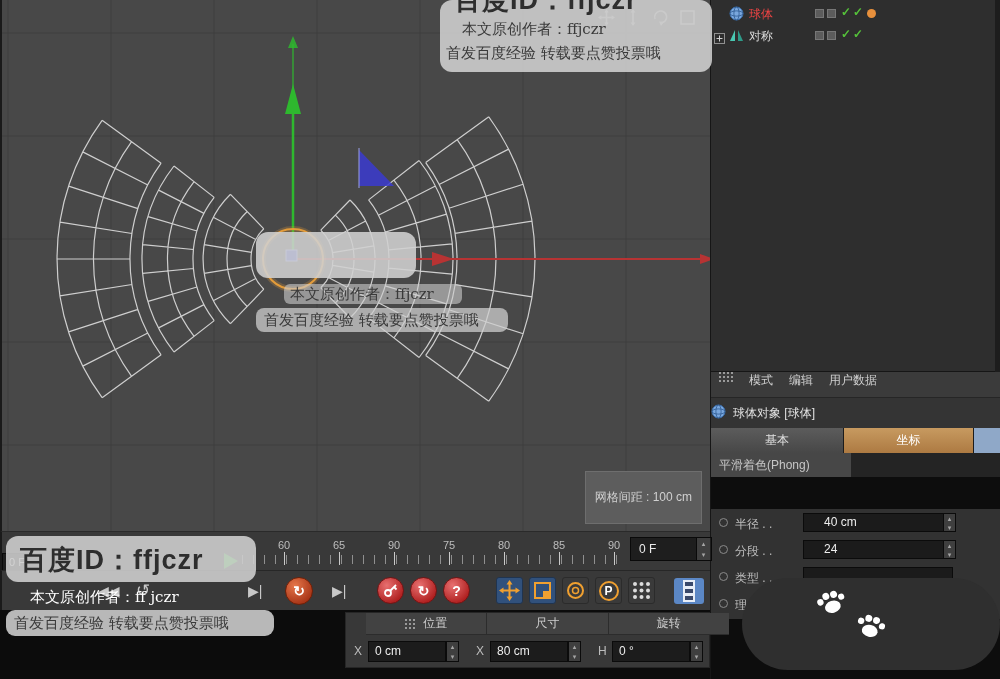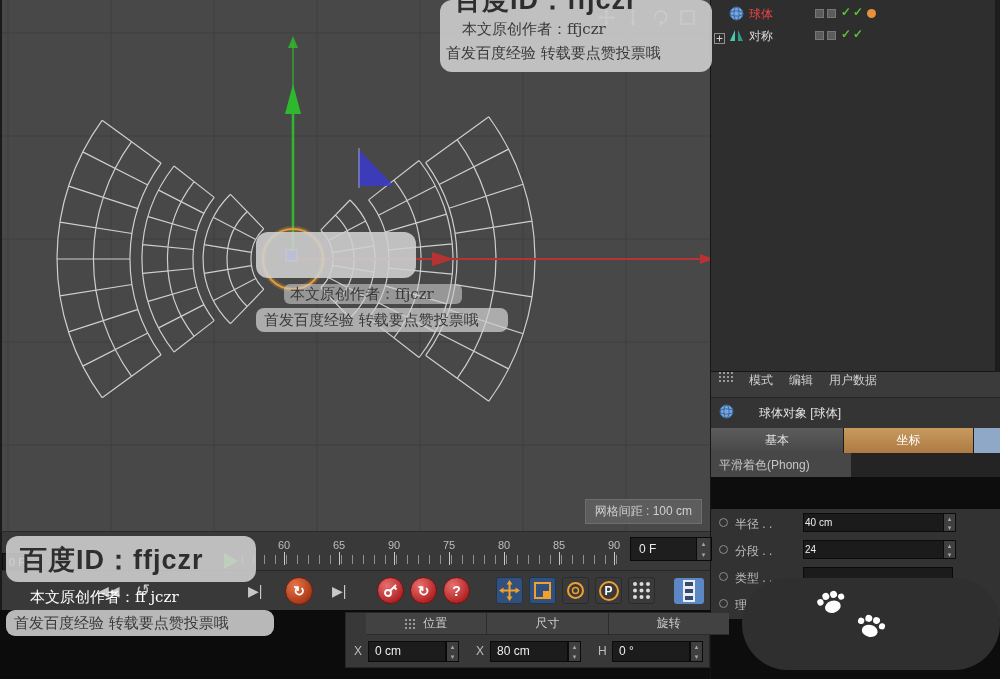--- a/index.html
+++ b/index.html
@@ -3,53 +3,53 @@
 <meta charset="utf-8">
 <style>
   *{box-sizing:border-box;margin:0;padding:0}
   html,body{background:#000;}
   #app{position:relative;width:1000px;height:679px;background:#0d0d0d;overflow:hidden;
        font-family:"Liberation Sans",sans-serif;color:#ccc;}
 
   
   #viewport{position:absolute;left:0;top:0;width:710px;height:531px;background:#484848;overflow:hidden;border-left:2px solid #1a1a1a;}
   #vp{position:absolute;left:0;top:0;}
-  #grid-label{position:absolute;right:8px;bottom:7px;padding:3px 9px;font-size:12px;color:#d0d0d0;
+  #grid-label{position:absolute;right:8px;bottom:7px;padding:17px 9px;font-size:12px;color:#d0d0d0;
               background:rgba(95,95,95,.92);border:1px solid #6e6e6e;}
   #nav-icons{position:absolute;right:14px;top:8px;display:flex;gap:9px;opacity:.9;}
   .nav-ic{width:18px;height:18px;display:flex;align-items:center;justify-content:center;}
 
   
   #om{position:absolute;left:710px;top:0;width:290px;height:372px;background:#2e2e2e;border-left:1px solid #161616;border-bottom:1px solid #161616;}
   .om-row{position:absolute;left:0;width:100%;height:20px;}
   .om-ic{position:absolute;top:2px;}
   .om-label{position:absolute;top:2px;font-size:12px;}
   .om-sq{position:absolute;top:5px;width:9px;height:9px;background:#5c5c5c;border:1px solid #777;}
   .om-chk{position:absolute;top:1px;font-size:12px;color:#55c23a;font-weight:bold;}
   #om-dot{position:absolute;left:156px;top:5px;width:9px;height:9px;border-radius:50%;background:#e8903c;}
   #om-scroll{position:absolute;right:0;top:0;width:5px;height:372px;background:#1d1d1d;}
   .expander{position:absolute;left:3px;top:4px;}
 
   
   #attr{position:absolute;left:710px;top:372px;width:290px;height:307px;background:#0d0d0d;border-left:1px solid #161616;}
   #attr-menubar{position:absolute;left:0;top:0;width:100%;height:26px;background:#3b3b3b;border-bottom:1px solid #262626;display:flex;gap:16px;padding-left:8px;font-size:12px;color:#cfcfcf;}
-  #attr-title{position:absolute;left:0;top:26px;width:100%;height:30px;background:#343434;display:flex;align-items:center;gap:25px;padding-left:8px;font-size:12px;color:#e2e2e2;}
+  #attr-title{position:absolute;left:0;top:26px;width:100%;height:30px;background:#343434;display:flex;align-items:center;gap:7px;padding-left:0;font-size:12px;color:#e2e2e2;}
   #attr-tabs{position:absolute;left:0;top:56px;width:100%;height:25px;display:flex;gap:1px;background:#1c1c1c;}
   .tab{height:100%;display:flex;align-items:center;justify-content:center;font-size:12px;}
   #tab-basic{width:132px;background:linear-gradient(#5c5c5c,#474747);color:#e0e0e0;}
   #tab-coord{width:129px;background:linear-gradient(#c79a60,#ad7a42);color:#fff;}
   #tab-blue{flex:1;background:#8fa8c8;}
   #attr-shading{position:absolute;left:0;top:81px;width:100%;height:24px;background:#242424;}
   #attr-shading .cell{position:absolute;left:0;top:0;width:140px;height:24px;background:#474747;display:flex;align-items:center;padding-left:8px;font-size:12px;color:#c6c6c6;}
   #attr-section{position:absolute;left:0;top:113px;width:100%;height:24px;background:#3b3b3b;display:flex;align-items:center;padding-left:8px;font-size:12px;color:#e0e0e0;}
   #attr-rows{position:absolute;left:0;top:137px;width:100%;height:110px;background:#323232;}
   .arow{position:absolute;left:0;width:100%;height:27px;}
   .adot{position:absolute;left:8px;top:9px;width:9px;height:9px;border:1px solid #8a8a8a;border-radius:50%;}
   .albl{position:absolute;left:24px;top:7px;font-size:12px;color:#bdbdbd;white-space:nowrap;}
-  .ainput{position:absolute;left:92px;top:4px;width:150px;height:19px;background:#1b1b1b;border:1px solid #0b0b0b;color:#ededed;font-size:10px;line-height:17px;padding-left:1px;}
+  .ainput{position:absolute;left:92px;top:4px;width:150px;height:19px;background:#1b1b1b;border:1px solid #0b0b0b;color:#ededed;font-size:12px;line-height:17px;padding-left:20px;}
   .astep{position:absolute;left:232px;top:4px;width:13px;height:19px;background:#3f3f3f;border:1px solid #0b0b0b;font-size:7px;color:#a5a5a5;text-align:center;line-height:9px;}
 
   
   #timeline{position:absolute;left:0;top:531px;width:710px;height:39px;background:#393939;border-top:1px solid #2a2a2a;border-left:2px solid #1a1a1a;}
   .tick-num{position:absolute;top:7px;transform:translateX(-50%);font-size:11px;color:#bdbdbd;}
   #minor-ticks{position:absolute;left:240px;top:23px;width:382px;height:9px;
       background:repeating-linear-gradient(90deg,#8f8f8f 0 1px,transparent 1px 11px);}
   .major-tick{position:absolute;top:20px;width:1px;height:13px;background:#c9c9c9;}
   #frame-field{position:absolute;left:628px;top:5px;width:82px;height:24px;background:#1e1e1e;border:1px solid #0a0a0a;color:#eaeaea;font-size:12px;line-height:22px;padding-left:8px;}
   #frame-step{position:absolute;left:694px;top:6px;width:14px;height:22px;background:#3f3f3f;font-size:7px;color:#a5a5a5;text-align:center;line-height:11px;border-left:1px solid #0a0a0a;}

